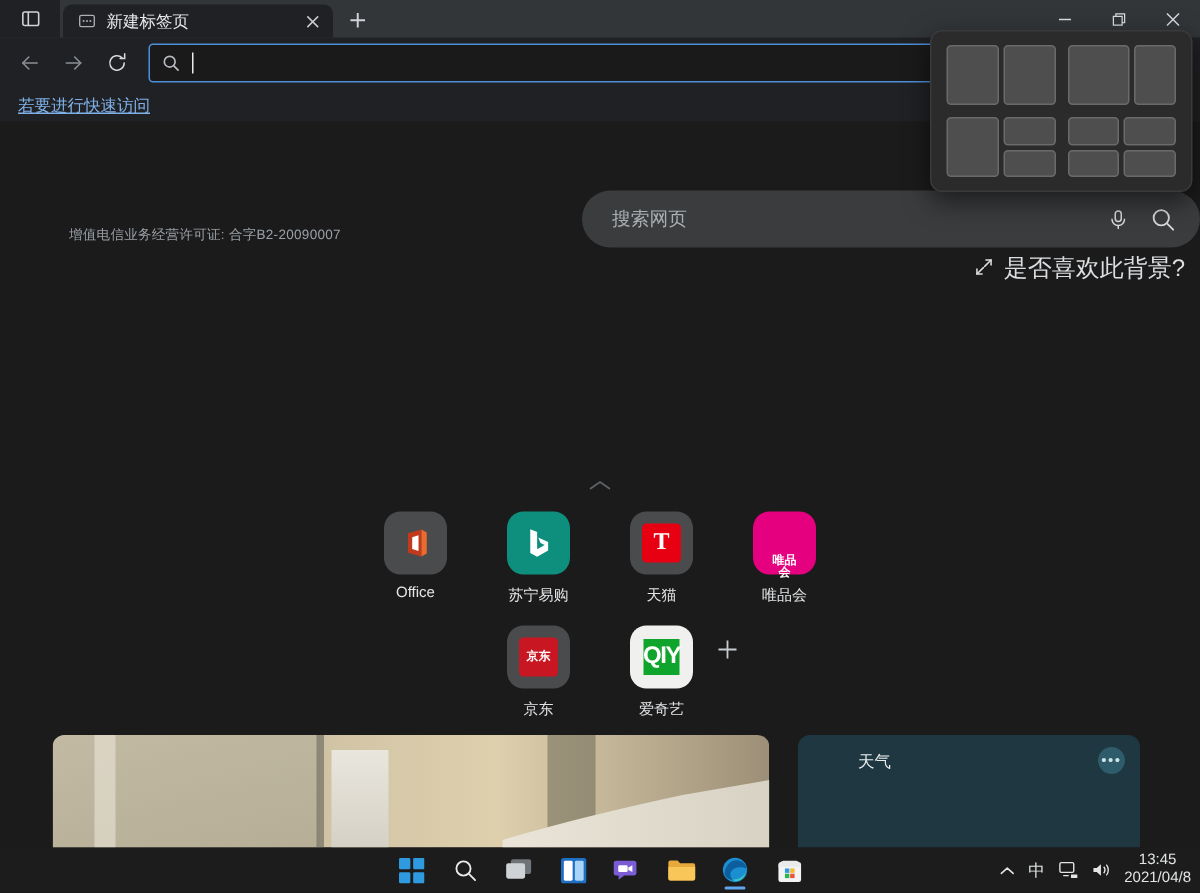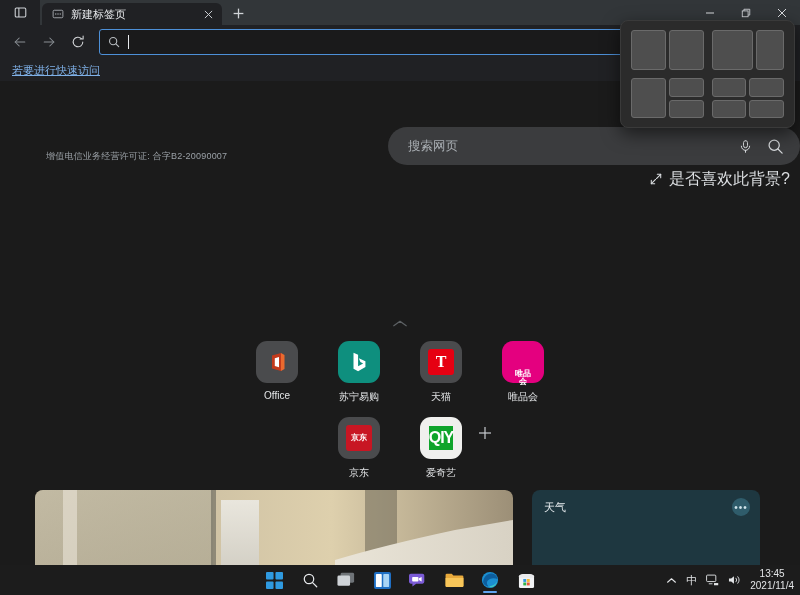--- a/index.html
+++ b/index.html
@@ -88,21 +88,21 @@
   .bg-pref { position: absolute; right: 10px; top: 88px; display: flex; align-items: center; gap: 7px;
              font-size: 16px; color: #dcdfe2; }
 
   
   .cards { position: absolute; left: 35px; top: 409px; display: flex; gap: 19px; }
   .news-card { width: 478px; height: 160px; border-radius: 8px; overflow: hidden; position: relative;
                background: #000; }
   .news-photo { position: absolute; inset: 0; }
   .wx-card { width: 228px; height: 160px; border-radius: 8px; background: #1e3740; position: relative;
              padding: 10px 12px; overflow: hidden; }
-  .wx-head { font-size: 11px; color: #e6ebee; }
+  .wx-head { font-size: 11px; color: #e6ebee; margin-left: 28px; }
   .wx-more { position: absolute; right: 10px; top: 8px; width: 18px; height: 18px; border-radius: 50%;
              background: #2f5c6b; color: #cfe3ea; font-size: 10px; display: flex;
              align-items: center; justify-content: center; letter-spacing: 1px; }
   .wx-loc { display: flex; align-items: center; justify-content: center; gap: 4px;
             font-size: 9.5px; color: #cfd8dc; margin-top: 9px; }
   .wx-main { display: flex; align-items: center; margin-top: 2px; padding-left: 4px; }
   .wx-temp { font-size: 36px; color: #f2f5f7; font-weight: 300; line-height: 1; margin-left: 6px; }
   .wx-unit { font-size: 13px; color: #f2f5f7; margin-left: 3px; align-self: flex-start; margin-top: 6px; }
   .wx-right { margin-left: auto; text-align: right; font-size: 10px; color: #dfe6e9; line-height: 1.5; }
 
@@ -482,18 +482,18 @@
       </span>
       <span class="tray-ic">
         <svg width="13" height="12" viewBox="0 0 14 13" fill="none" stroke="#e3e5e7" stroke-width="1">
           <path d="M1 5h2.4L6.4 2.4v8.2L3.4 8H1z" fill="#e3e5e7" stroke="none"></path>
           <path d="M8.4 4.2a3.6 3.6 0 0 1 0 4.6"></path>
           <path d="M10.3 2.6a6 6 0 0 1 0 7.8"></path>
         </svg>
       </span>
       <span class="clock">
         <div>13:45</div>
-        <div>2021/11/4</div>
+        <div>2021/04/8</div>
       </span>
     </div>
   </div>
 
 </div>
 
 </body></html>

